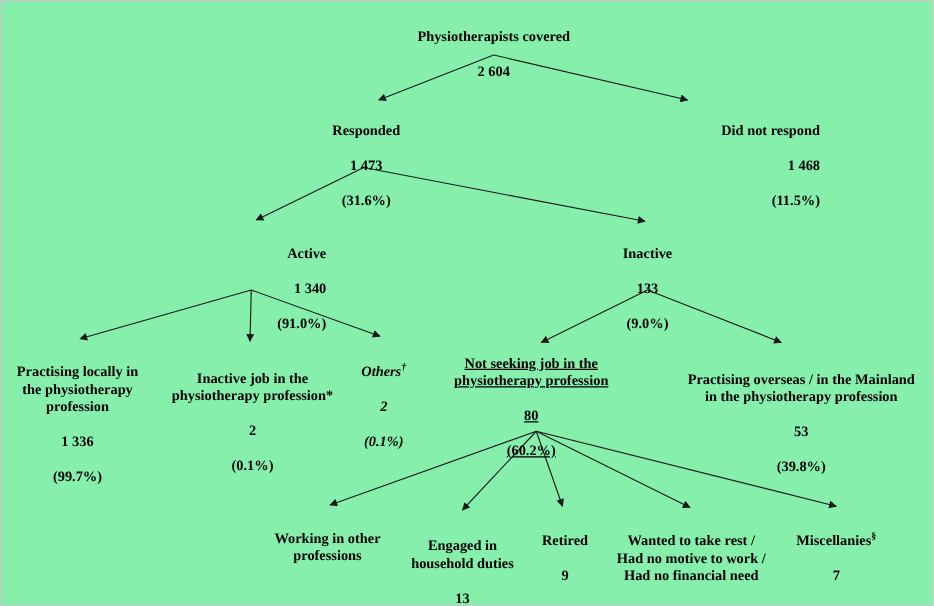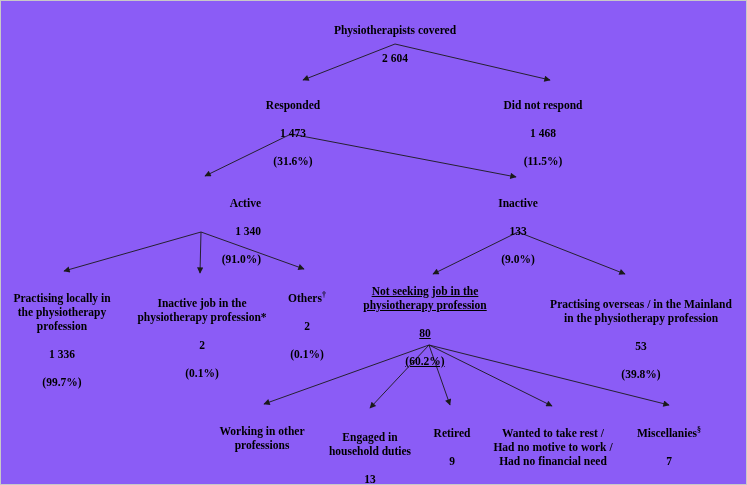--- a/index.html
+++ b/index.html
@@ -5,21 +5,21 @@
   html, body {
     margin: 0;
     padding: 0;
     background: #ffffff;
     font-family: "Liberation Serif", "DejaVu Serif", serif;
   }
   #canvas {
     position: relative;
     width: 747px;
     height: 485px;
-    background: #8b5cf6;
+    background: #86efac;
     border: 1px solid #c8c8c8;
     box-sizing: border-box;
     overflow: hidden;
   }
   #edges {
     position: absolute;
     left: 0;
     top: 0;
     width: 747px;
     height: 485px;
@@ -75,21 +75,21 @@
     <div class="lbl"><span>Physiotherapists covered</span></div>
     <div class="val">2 604</div>
   </div>
 
   <div class="node" style="left:292px; top:83px; width:140px;">
     <div class="lbl"><span>Responded</span></div>
     <div class="val">1 473</div>
     <div class="pct">(31.6%)</div>
   </div>
 
-  <div class="node" style="left:542px; top:83px; width:150px;">
+  <div class="node" style="left:580px; top:83px; width:150px;text-align:right;">
     <div class="lbl"><span>Did not respond</span></div>
     <div class="val">1 468</div>
     <div class="pct">(11.5%)</div>
   </div>
 
   <div class="node" style="left:200px; top:181px; width:120px;text-align:right;">
     <div class="lbl"><span>Active</span></div>
     <div class="val">1 340</div>
     <div class="pct">(91.0%)</div>
   </div>
@@ -108,21 +108,21 @@
     <div class="pct">(99.7%)</div>
   </div>
 
   <div class="node" style="left:201px; top:281px; width:160px;">
     <div class="lbl"><span>Inactive job in the
 physiotherapy profession*</span></div>
     <div class="val">2</div>
     <div class="pct">(0.1%)</div>
   </div>
 
-  <div class="node" style="left:306px; top:276px; width:80px;">
+  <div class="node" style="left:306px; top:276px; width:80px;font-style:italic;">
     <div class="lbl"><span>Others</span><sup>†</sup></div>
     <div class="val">2</div>
     <div class="pct">(0.1%)</div>
   </div>
 
   <div class="node" style="left:424px; top:269px; width:165px;text-decoration:underline;">
     <div class="lbl"><span>Not seeking job in the
 physiotherapy profession</span></div>
     <div class="val">80</div>
     <div class="pct">(60.2%)</div>

